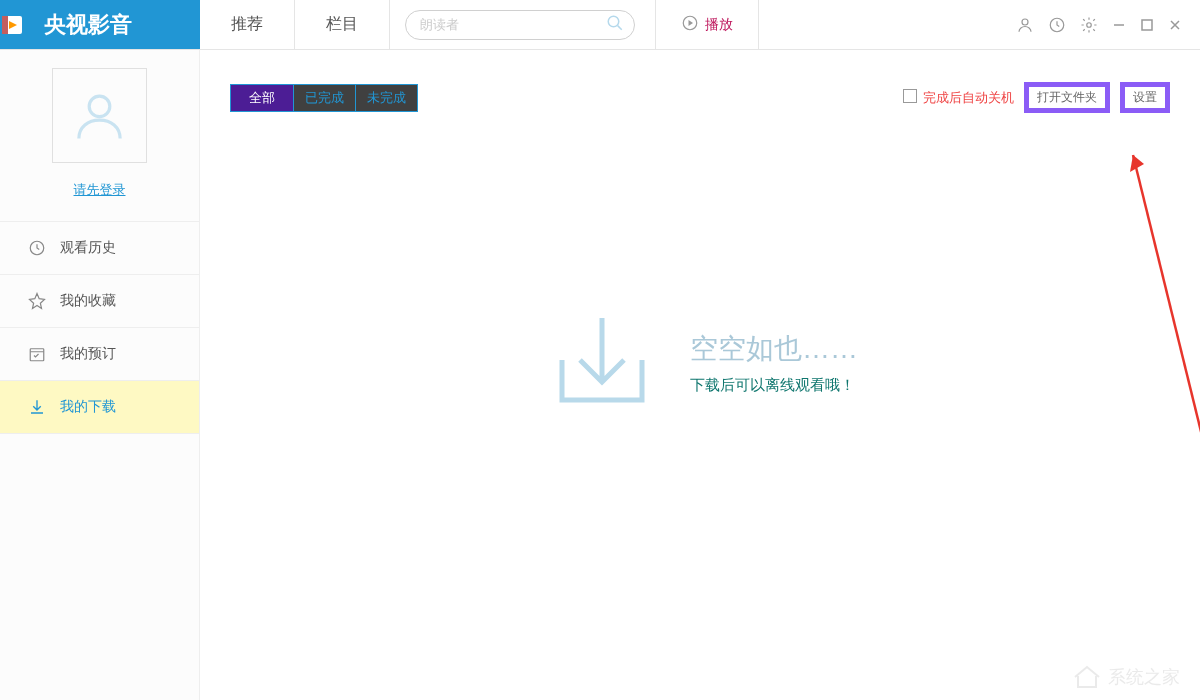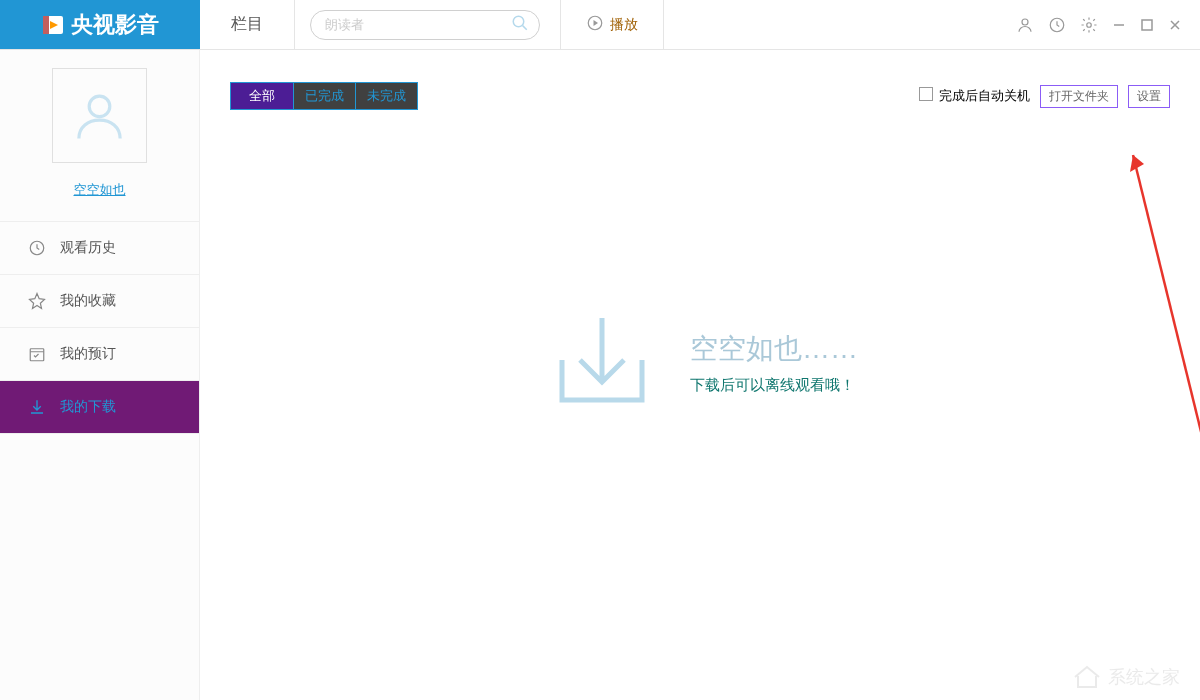--- a/index.html
+++ b/index.html
@@ -1,59 +1,59 @@
 <!DOCTYPE html>
 <html><head>
   <meta charset="utf-8">
   <style>
     * { margin: 0; padding: 0; box-sizing: border-box; font-family: "Microsoft YaHei", sans-serif; }
     body { width: 1200px; height: 700px; overflow: hidden; background: #fff; position: relative; }
     
     .header { height: 50px; display: flex; align-items: stretch; border-bottom: 1px solid #e5e5e5; }
-    .logo { width: 200px; background: #2196d4; color: #fff; display: flex; align-items: center; justify-content: center; font-size: 22px; font-weight: bold; gap: 6px; }
+    .logo { width: 200px; background: #2196d4; color: #fff; display: flex; align-items: center; font-size: 22px; font-weight: bold; gap: 20px; }
     .logo-icon svg { display: block; }
     
     .nav-tabs { display: flex; }
     .nav-tab { width: 95px; display: flex; align-items: center; justify-content: center; font-size: 16px; color: #555; border-right: 1px solid #e5e5e5; cursor: pointer; }
     
     .search-wrap { flex: 0 0 auto; display: flex; align-items: center; margin-left: 15px; justify-content: flex-end; }
     .search-box { display: flex; align-items: center; border: 1px solid #d0d0d0; border-radius: 16px; height: 30px; width: 230px; padding: 0 10px 0 14px; }
     .search-input { flex: 1; border: none; outline: none; font-size: 13px; background: transparent; color: #333; }
     .search-input::placeholder { color: #ccc; }
     .search-icon { color: #b5d9ec; cursor: pointer; }
     
-    .play-btn-wrap { display: flex; align-items: center; margin-left: 20px; gap: 6px; border: 1px solid #e5e5e5; border-top: none; border-bottom: none; padding: 0 25px; cursor: pointer; color: #a16207; font-size: 14px; }
+    .play-btn-wrap { display: flex; align-items: center; margin-left: 20px; gap: 6px; border: 1px solid #e5e5e5; border-top: none; border-bottom: none; padding: 0 25px; cursor: pointer; color: #be185d; font-size: 14px; }
     .play-circle-icon { color: #999; }
     
     .header-right { margin-left: auto; display: flex; align-items: center; gap: 14px; padding-right: 18px; color: #999; }
     .header-right > * { cursor: pointer; display: flex; align-items: center; }
     
     .body { display: flex; height: calc(700px - 50px); }
     
     .sidebar { width: 200px; border-right: 1px solid #eee; background: #fcfcfc; display: flex; flex-direction: column; }
     .profile { display: flex; flex-direction: column; align-items: center; padding: 18px 0 22px; border-bottom: 1px solid #eee; }
     .avatar { width: 95px; height: 95px; border: 1px solid #e0e0e0; display: flex; align-items: center; justify-content: center; color: #c9e3f1; }
     .login-link { margin-top: 18px; font-size: 13px; color: #2196d4; text-decoration: underline; cursor: pointer; }
     
     .side-item { height: 53px; display: flex; align-items: center; gap: 14px; padding-left: 28px; font-size: 14px; color: #555; border-bottom: 1px solid #eee; cursor: pointer; }
-    .side-item.active { color: #2196d4; background: #701a75; }
+    .side-item.active { color: #2196d4; background: #fef9c3; }
     .side-item-icon { width: 18px; color: #888; display: flex; justify-content: center; }
     .side-item.active .side-item-icon { color: #2196d4; }
     
     .main { flex: 1; padding: 32px 30px; position: relative; }
     .toolbar { display: flex; align-items: center; }
     .filter-group { display: flex; border: 1px solid #2196d4; }
     .filter-btn { width: 62px; height: 26px; font-size: 13px; display: flex; align-items: center; justify-content: center; cursor: pointer; color: #2196d4; background: #404040; }
     .filter-btn.active { background: #4c1d95; color: #fff; }
     .filter-btn + .filter-btn { border-left: 1px solid #2196d4; }
     
     .toolbar-right { margin-left: auto; display: flex; align-items: center; gap: 10px; }
-    .checkbox-wrap { display: flex; align-items: flex-start; gap: 6px; cursor: pointer; font-size: 13px; color: #000000; }
+    .checkbox-wrap { display: flex; align-items: flex-start; gap: 6px; cursor: pointer; font-size: 13px; color: #ef4444; }
     .checkbox { width: 14px; height: 14px; border: 1px solid #999; background: #fff; }
-    .link-btn { border: 1px solid #8b5cf6; padding: 2px 8px; font-size: 12px; color: #666; cursor: pointer; background: #fff; }
+    .link-btn { border: 5px solid #8b5cf6; padding: 2px 8px; font-size: 12px; color: #666; cursor: pointer; background: #fff; }
     
     .empty { position: absolute; top: 48%; left: 50%; transform: translate(-50%, -50%); display: flex; align-items: center; gap: 28px; }
     .empty-icon { color: #b8d9ea; }
     .empty-text { display: flex; flex-direction: column; gap: 8px; }
     .empty-title { font-size: 28px; color: #aac8d8; }
     .empty-sub { font-size: 15px; color: #0f766e; }
     
     .annotation-arrow { position: absolute; top: 100px; left: 928px; pointer-events: none; }
     
     .watermark { position: absolute; bottom: 10px; right: 20px; display: flex; align-items: center; gap: 6px; color: #ddd; font-size: 18px; opacity: 0.6; pointer-events: none; }
@@ -67,20 +67,21 @@
       <svg width="24" height="24" viewBox="0 0 24 24">
           <rect x="2" y="3" width="20" height="18" rx="2" fill="#fff"></rect>
           <path d="M9 8 L17 12 L9 16 Z" fill="#ff9900"></path>
           <rect x="2" y="3" width="6" height="18" fill="#2fa4e7"></rect>
           <rect x="2" y="3" width="6" height="18" fill="#e74c3c" opacity="0.8"></rect>
         </svg>
     </span>
     <span>央视影音</span>
   </div>
   <div class="nav-tabs">
+    <div class="nav-tab">推荐</div>
     <div class="nav-tab">栏目</div>
   </div>
   <div class="search-wrap">
     <div class="search-box">
       <input class="search-input" placeholder="朗读者" style="">
       <span class="search-icon">
         <svg width="18" height="18" viewBox="0 0 24 24" fill="none" stroke="currentColor" stroke-width="2">
             <circle cx="10" cy="10" r="7"></circle>
             <path d="M21 21l-5.5-5.5"></path>
           </svg>
@@ -135,21 +136,21 @@
 
 <div class="body">
   <div class="sidebar">
     <div class="profile">
       <div class="avatar">
         <svg width="55" height="55" viewBox="0 0 24 24" fill="none" stroke="currentColor" stroke-width="1.4">
             <circle cx="12" cy="8" r="4.5"></circle>
             <path d="M3 22c0-5 4-8 9-8s9 3 9 8"></path>
           </svg>
       </div>
-      <a class="login-link">空空如也</a>
+      <a class="login-link">请先登录</a>
     </div>
     <div class="side-item">
       <span class="side-item-icon">
           <svg width="18" height="18" viewBox="0 0 24 24" fill="none" stroke="currentColor" stroke-width="1.6">
             <circle cx="12" cy="12" r="9"></circle>
             <path d="M12 7v5l3 2"></path>
           </svg>
         </span>
       <span>观看历史</span>
     </div>

